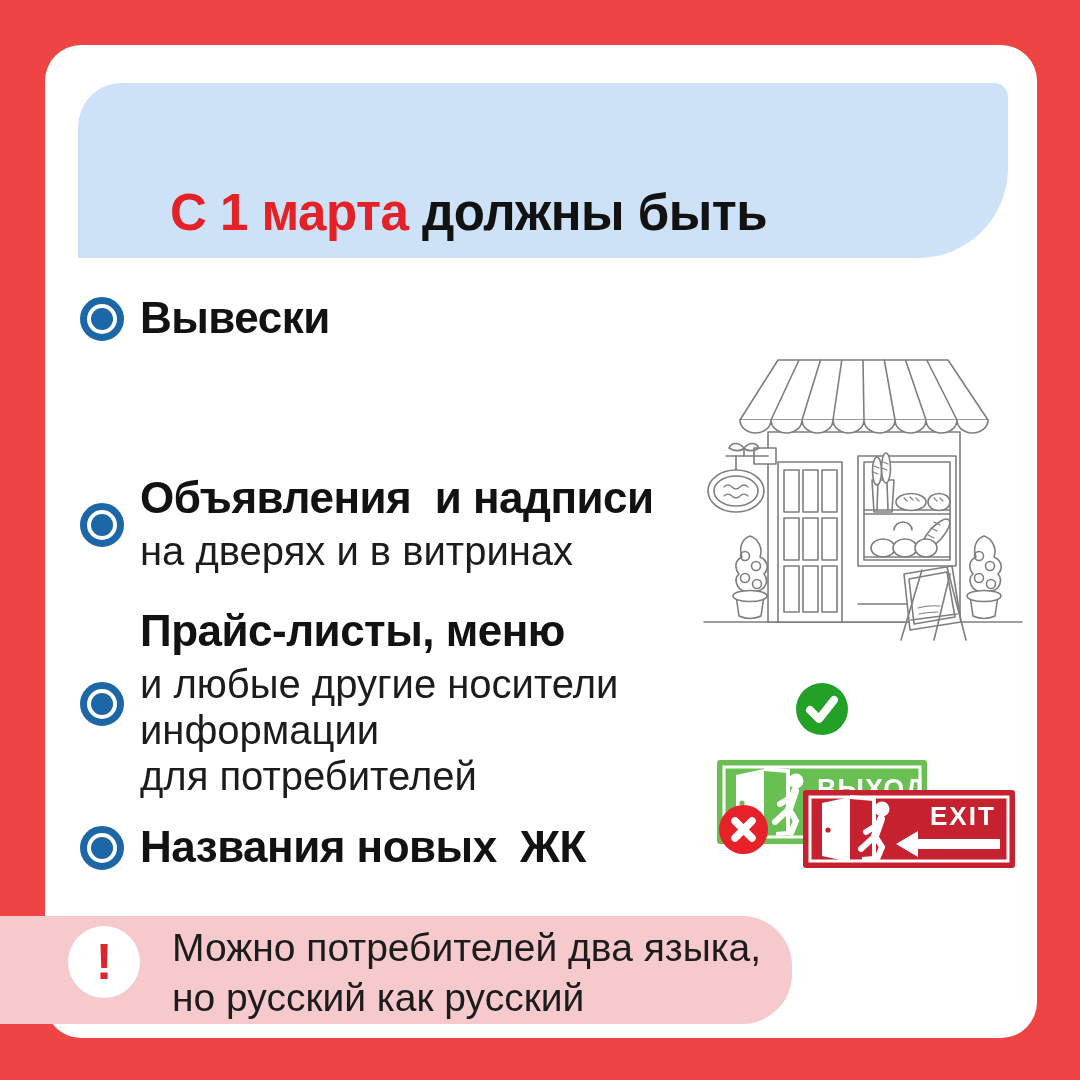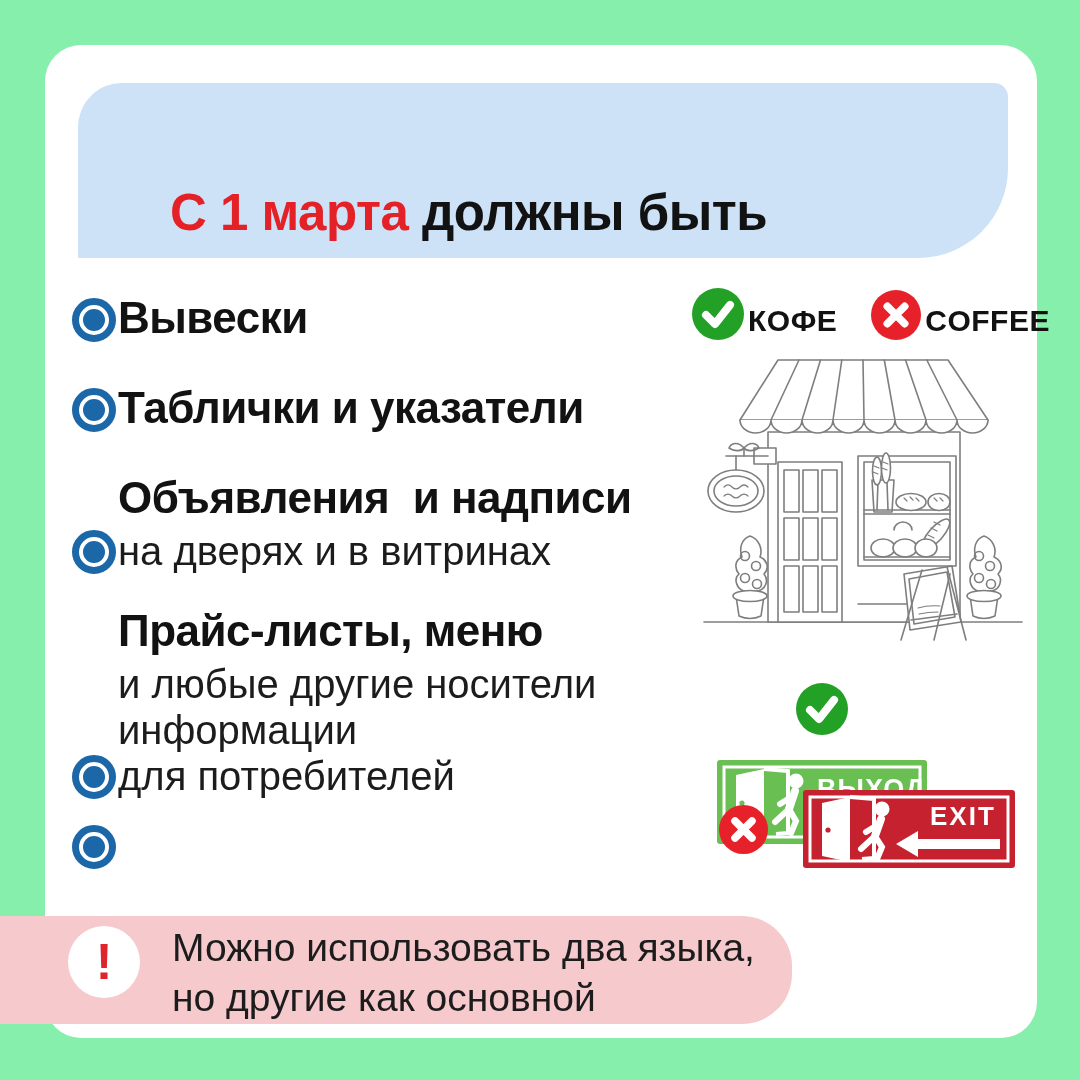--- a/index.html
+++ b/index.html
@@ -1,36 +1,36 @@
 <!DOCTYPE html>
 <html><head>
 <meta charset="utf-8">
 <style>
   html,body{margin:0;padding:0;background:#c3dcf5;}
   .canvas{
     position:relative;width:1080px;height:1080px;overflow:hidden;
-    background:#86efac;font-family:"Liberation Sans",sans-serif;color:#121212;
+    background:#ef4444;font-family:"Liberation Sans",sans-serif;color:#121212;
   }
   .card{
     position:absolute;left:45px;top:45px;width:992px;height:993px;
     background:#ffffff;border-radius:36px;
   }
   
   .header-box{
     position:absolute;left:78px;top:83px;width:930px;height:175px;
     background:#cde1f7;border-radius:44px 14px 90px 0;
   }
   .header-text{
     position:absolute;left:92px;top:94px;
     font-weight:bold;font-size:51px;line-height:71px;
     letter-spacing:-0.5px;white-space:nowrap;
   }
   .hl{color:#e32127;}
   
-  .li{position:absolute;left:72px;display:flex;gap:2px;align-items:flex-end;}
+  .li{position:absolute;left:80px;display:flex;gap:16px;align-items:center;}
   .bullet{
     flex:none;width:44px;height:44px;box-sizing:border-box;margin-top:2px;
     border:7px solid #1b67a8;border-radius:50%;position:relative;background:#fff;
   }
   .bullet::after{
     content:"";position:absolute;left:50%;top:50%;transform:translate(-50%,-50%);
     width:22px;height:22px;border-radius:50%;background:#1b67a8;
   }
   .li-text{display:flex;flex-direction:column;}
   .li-title{font-size:44px;font-weight:bold;line-height:48px;white-space:pre-wrap;letter-spacing:-0.5px;}
@@ -72,58 +72,43 @@
       <span>должны быть</span><br>
     </div>
   </div>
 
   <div class="li" style="top:294px;">
     <div class="bullet"></div>
     <div class="li-text">
         <div class="li-title">Вывески</div>
       </div>
   </div>
-  <div class="li" style="top:384px;">
-    <div class="bullet"></div>
-    <div class="li-text">
-        <div class="li-title">Таблички и указатели</div>
-      </div>
-  </div>
   <div class="li" style="top:607px;">
     <div class="bullet"></div>
     <div class="li-text">
       <div class="li-title">Прайс-листы, меню</div>
       <div class="li-sub">и любые другие носители
 информации
 для потребителей</div>
     </div>
   </div>
   <div class="li" style="top:474px;">
     <div class="bullet"></div>
     <div class="li-text">
       <div class="li-title">Объявления  и надписи</div>
       <div class="li-sub">на дверях и в витринах</div>
     </div>
   </div>
   <div class="li" style="top:823px;">
     <div class="bullet"></div>
-  </div>
-
-  <div class="ex-row">
-    <svg class="badge" width="52" height="52" viewBox="0 0 52 52">
-      <circle cx="26" cy="26" r="26" fill="#23a127"></circle>
-      <path d="M14,27 L23,36 L38,17" stroke="#ffffff" stroke-width="8" fill="none" stroke-linecap="round" stroke-linejoin="round"></path>
-    </svg>
-    <div class="ex-label">КОФЕ</div>
-    <svg class="badge ex-gap" width="50" height="50" viewBox="0 0 52 52">
-      <circle cx="26" cy="26" r="26" fill="#e62129"></circle>
-      <path d="M17,17 L35,35 M35,17 L17,35" stroke="#ffffff" stroke-width="8" fill="none" stroke-linecap="round"></path>
-    </svg>
-    <div class="ex-label">COFFEE</div>
-  </div>
+    <div class="li-text">
+        <div class="li-title">Названия новых  ЖК</div>
+      </div>
+  </div>
+
 
   <svg class="shop" width="330" height="302" viewBox="0 0 330 302">
     <g stroke="#7e7e7e" stroke-width="1.6" fill="none" stroke-linecap="round" stroke-linejoin="round">
       <line x1="6" y1="264" x2="324" y2="264"></line>
       <rect x="70" y="74" width="192" height="190" fill="#ffffff"></rect>
 
       <polygon points="80,2 250,2 290,62 42,62" fill="#ffffff"></polygon>
       <line x1="101" y1="2" x2="73" y2="62"></line>
         <line x1="122.5" y1="2" x2="104" y2="62"></line>
       <line x1="143.8" y1="2" x2="135" y2="62"></line>
@@ -248,17 +233,17 @@
       <text x="128" y="36" fill="#ffffff" font-size="26" font-weight="bold" letter-spacing="2" font-family="Liberation Sans, sans-serif">EXIT</text>
       <polygon points="94,55 116,42 116,50 198,50 198,60 116,60 116,68" fill="#ffffff"></polygon>
     </svg>
   </div>
 
   <div class="note-box">
     <div class="note-icon">
       <span>!</span>
     </div>
     <div class="note-text">
-      <span>Можно использовать два языка,</span><br>
-      <span>но другие как основной</span>
+      <span>Можно потребителей два языка,</span><br>
+      <span>но русский как русский</span>
     </div>
   </div>
 </div>
 
 </body></html>

